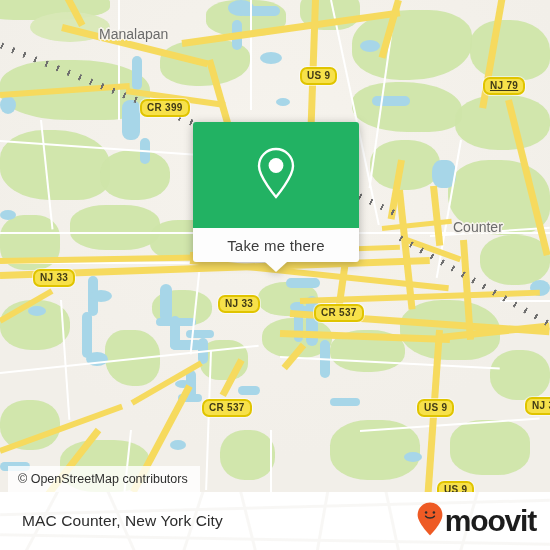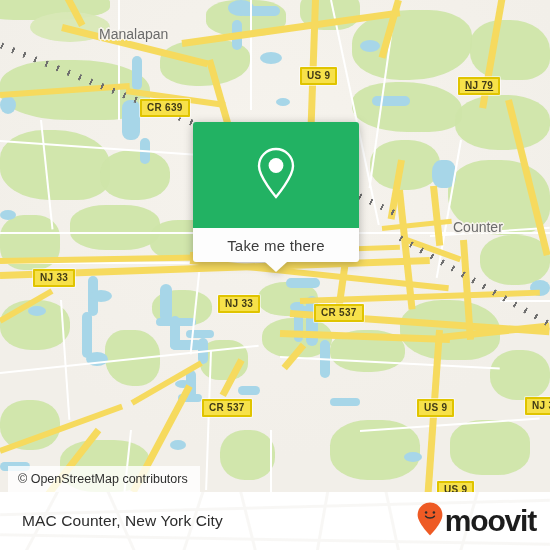--- a/index.html
+++ b/index.html
@@ -19,21 +19,21 @@
   .green{position:absolute;background:#cfe5a9;opacity:.95;}
   .green.soft{background:#d8e8b6;}
   .water{position:absolute;background:#a7d6e8;}
   .road{position:absolute;background:#f6da5e;}
   .road-white{position:absolute;background:#ffffff;}
   .rail-dots{position:absolute;height:6px;background:
      repeating-linear-gradient(90deg,#6f6f6f 0 2px,transparent 2px 12px);}
 
   
   .shield{
-    position:absolute;background:#f7e14a;border:2px solid #e0c400;border-radius:1px;
+    position:absolute;background:#f7e14a;border:2px solid #e0c400;border-radius:7px;
     color:#403a16;font-size:10px;font-weight:bold;letter-spacing:.3px;
     padding:1px 5px 2px;line-height:11px;white-space:nowrap;
     box-shadow:0 0 0 1px rgba(255,255,255,.55);
   }
   .place{
     position:absolute;color:#6b6b6b;font-size:14px;white-space:nowrap;
     text-shadow:-1.4px -1.4px 0 #f6f3ed,1.4px -1.4px 0 #f6f3ed,-1.4px 1.4px 0 #f6f3ed,
                 1.4px 1.4px 0 #f6f3ed,0 1.6px 0 #f6f3ed,0 -1.6px 0 #f6f3ed,
                 1.6px 0 0 #f6f3ed,-1.6px 0 0 #f6f3ed;
     padding-left:44px;
@@ -202,23 +202,23 @@
     <div class="road" style="left:404px;top:236px;width:60px;height:6px;transform:rotate(20deg);transform-origin:left;"></div>
     <div class="road" style="left:382px;top:226px;width:70px;height:5px;transform:rotate(-6deg);transform-origin:left;"></div>
 
     <div class="rail-dots" style="left:-10px;top:38px;width:260px;transform:rotate(22deg);transform-origin:left;"></div>
     <div class="rail-dots" style="left:230px;top:130px;width:190px;transform:rotate(26deg);transform-origin:left;"></div>
     <div class="rail-dots" style="left:400px;top:235px;width:200px;transform:rotate(30deg);transform-origin:left;"></div>
 
     <div class="place" style="left:55px;top:26px;">Manalapan</div>
     <div class="place" style="left:409px;top:219px;">Counter</div>
 
-    <div class="shield" style="left:140px;top:99px;">CR 639</div>
+    <div class="shield" style="left:140px;top:99px;">CR 399</div>
     <div class="shield" style="left:300px;top:67px;">US 9</div>
-    <div class="shield" style="left:458px;top:77px;text-decoration:underline;">NJ 79</div>
+    <div class="shield" style="left:483px;top:77px;text-decoration:underline;">NJ 79</div>
     <div class="shield" style="left:33px;top:269px;">NJ 33</div>
     <div class="shield" style="left:218px;top:295px;">NJ 33</div>
     <div class="shield" style="left:314px;top:304px;">CR 537</div>
     <div class="shield" style="left:202px;top:399px;">CR 537</div>
     <div class="shield" style="left:417px;top:399px;">US 9</div>
     <div class="shield" style="left:525px;top:397px;">NJ 3</div>
     <div class="shield" style="left:437px;top:481px;">US 9</div>
 
     <div class="popup">
       <div class="popup-top">

